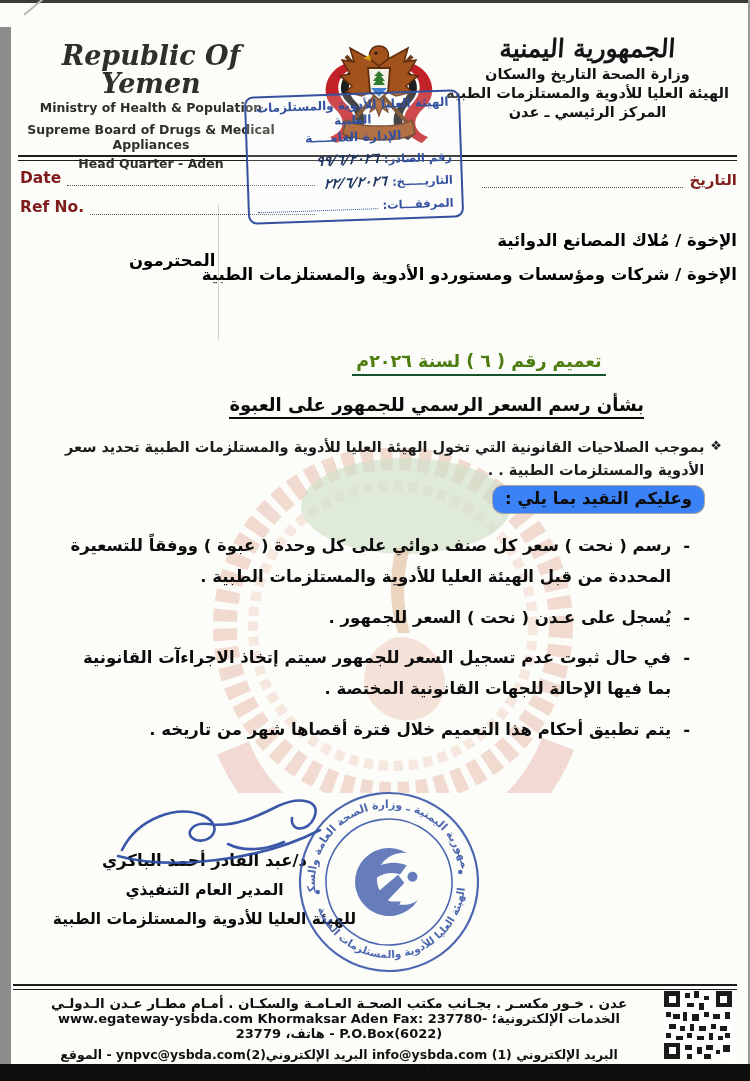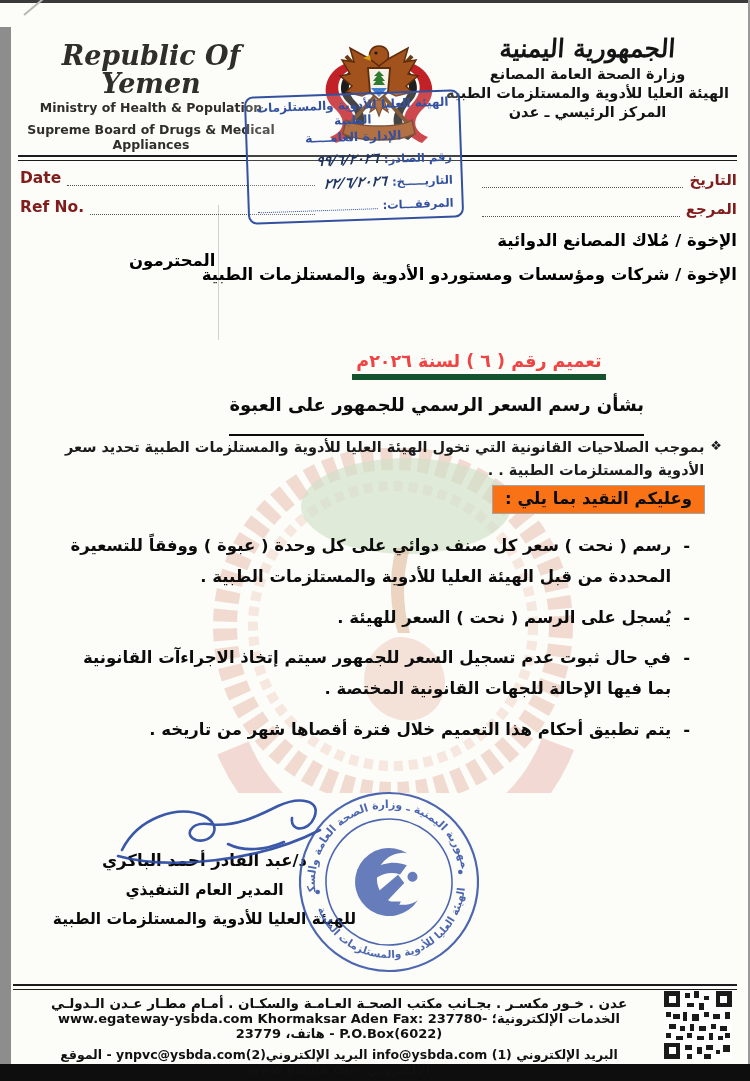--- a/index.html
+++ b/index.html
@@ -55,31 +55,31 @@
   .m-ar{right:13px;width:255px;font-size:15px;direction:rtl;}
 
   
   .addr{position:absolute;right:13px;top:231px;width:648px;direction:rtl;color:#000;
     font-weight:bold;font-size:16.5px;z-index:1;}
   .addr .l1{margin-bottom:15px;}
   .honorific{position:absolute;left:97px;top:251px;font-weight:bold;font-size:16.5px;color:#000;z-index:1;margin-left:32px;}
 
   
   .doc-title{position:absolute;left:185px;width:560px;top:351px;text-align:center;direction:rtl;z-index:1;}
-  .doc-title span{font-weight:bold;font-size:17.5px;color:#ef4444;border-bottom:6px solid #14532d;padding:0 4px 3px;margin-left:28px;}
+  .doc-title span{font-weight:bold;font-size:17.5px;color:#4d7c0f;border-bottom:2px solid #14532d;padding:0 4px 3px;margin-left:28px;}
   .doc-subject{position:absolute;right:106px;top:394px;direction:rtl;z-index:1;}
-  .doc-subject span{font-weight:bold;font-size:18px;color:#0b0b0b;border-bottom:2.5px solid #0b0b0b;padding-bottom:19px;}
+  .doc-subject span{font-weight:bold;font-size:18px;color:#0b0b0b;border-bottom:2.5px solid #0b0b0b;padding-bottom:2px;}
 
   
   .intro{position:absolute;right:28px;top:436px;width:668px;direction:rtl;z-index:1;
     font-size:14.5px;font-weight:bold;color:#1b1b1b;line-height:1.6;display:flex;gap:6px;}
   .intro .marker{flex:0 0 auto;font-size:13px;}
   .directive{position:absolute;right:46px;top:486px;z-index:1;direction:rtl;
-    background:#f97316;color:#0d0d0d;font-weight:bold;font-size:16.5px;padding:3px 12px 5px;
-    box-shadow:0 0 0 1px #a5a5a3;}
+    background:#3b82f6;color:#0d0d0d;font-weight:bold;font-size:16.5px;padding:3px 12px 5px;
+    box-shadow:0 0 0 1px #a5a5a3;border-radius:10px;}
   .bullets{position:absolute;right:60px;top:530px;width:632px;direction:rtl;z-index:1;}
   .bullet{display:flex;gap:12px;font-size:16.5px;font-weight:bold;color:#0c0c0c;
     line-height:1.9;margin-bottom:9px;}
   .bullet .dash{flex:0 0 auto;}
   .closing{position:absolute;left:300px;width:440px;top:749px;text-align:center;direction:rtl;
     font-size:14.5px;font-weight:bold;color:#242424;z-index:1;}
 
   
   .watermark{position:absolute;left:138px;top:448px;width:505px;height:345px;z-index:0;pointer-events:none;}
 
@@ -127,20 +127,21 @@
       <defs>
           <path id="wmArc" d="M60,275 A 200,200 0 0 0 455,268"></path>
         </defs>
     </svg>
   </div>
 
   <div class="hdr-en">
     <div class="l1">Republic Of Yemen</div>
     <div class="l2">Ministry of Health &amp; Population</div>
     <div class="l3">Supreme Board of Drugs &amp; Medical Appliances</div>
+    <div class="l4">Head Quarter - Aden</div>
   </div>
 
   <div class="emblem">
     <svg width="126" height="112" viewBox="0 0 126 112">
 
       <g>
         <path d="M34,26 C10,32 2,58 18,72 C32,84 28,96 14,101 L20,107 C40,99 44,82 30,68 C16,54 22,36 40,32 Z" fill="#c32128"></path>
         <path d="M40,32 C24,38 20,56 32,67 C44,78 42,92 28,99 L34,104 C52,95 52,78 40,66 C28,54 32,42 46,38 Z" fill="#1d1d1d"></path>
       </g>
       <g transform="translate(126,0) scale(-1,1)">
@@ -163,21 +164,21 @@
       <path d="M55,52 L71,52 L63,61 Z" fill="#3f7fd1"></path>
 
       <path d="M58,64 L54,76 L60,72 L63,80 L66,72 L72,76 L68,64 Z" fill="#a1521d" stroke="#5f2c0c" stroke-width="1.2"></path>
 
       <path d="M30,84 C42,92 84,92 96,84 L99,98 C82,106 44,106 27,98 Z" fill="#a1521d" stroke="#5f2c0c" stroke-width="1.5"></path>
     </svg>
   </div>
 
   <div class="hdr-ar">
     <div class="a1">الجمهورية اليمنية</div>
-    <div class="a2">وزارة الصحة العامة المصانع</div>
+    <div class="a2">وزارة الصحة التاريخ والسكان</div>
     <div class="a3">الهيئة العليا للأدوية والمستلزمات الطبية</div>
     <div class="a4">المركز الرئيسي ـ عدن</div>
   </div>
 
   <div class="inbox-stamp">
     <div class="org">الهيئة العليا للأدوية والمستلزمات الطبية</div>
     <div class="dept">الإدارة العامــــة</div>
     <div class="stamp-row">
       <span class="lbl">رقم الصادر:</span>
       <span class="val">٩٩/٦/٢٠٢٦</span>
@@ -199,24 +200,20 @@
     <span class="dots"></span>
   </div>
   <div class="meta-line m-ar" style="top:171px">
     <span>التاريخ</span>
     <span class="dots"></span>
   </div>
   <div class="meta-line m-en" style="top:198px">
     <span>Ref No.</span>
     <span class="dots"></span>
   </div>
-  <div class="meta-line m-ar" style="top:200px">
-    <span>المرجع</span>
-    <span class="dots"></span>
-  </div>
 
   <div class="addr">
     <div class="l1">الإخوة / مُلاك المصانع الدوائية</div>
     <div class="l2">الإخوة / شركات ومؤسسات ومستوردو الأدوية والمستلزمات الطبية</div>
   </div>
   <div class="honorific">المحترمون</div>
 
   <div class="doc-title">
     <span>تعميم رقم ( ٦ ) لسنة ٢٠٢٦م</span>
   </div>
@@ -231,21 +228,21 @@
 
   <div class="directive">وعليكم التقيد بما يلي :</div>
 
   <div class="bullets">
     <div class="bullet">
       <span class="dash">-</span>
       <span>رسم ( نحت ) سعر كل صنف دوائي على كل وحدة ( عبوة ) ووفقاً للتسعيرة المحددة من قبل الهيئة العليا للأدوية والمستلزمات الطبية .</span>
     </div>
     <div class="bullet">
       <span class="dash">-</span>
-      <span>يُسجل على الرسم ( نحت ) السعر للهيئة .</span>
+      <span>يُسجل على عـدن ( نحت ) السعر للجمهور .</span>
     </div>
     <div class="bullet">
       <span class="dash">-</span>
       <span>في حال ثبوت عدم تسجيل السعر للجمهور سيتم إتخاذ الاجراءآت القانونية بما فيها الإحالة للجهات القانونية المختصة .</span>
     </div>
     <div class="bullet">
       <span class="dash">-</span>
       <span>يتم تطبيق أحكام هذا التعميم خلال فترة أقصاها شهر من تاريخه .</span>
     </div>
   </div>

